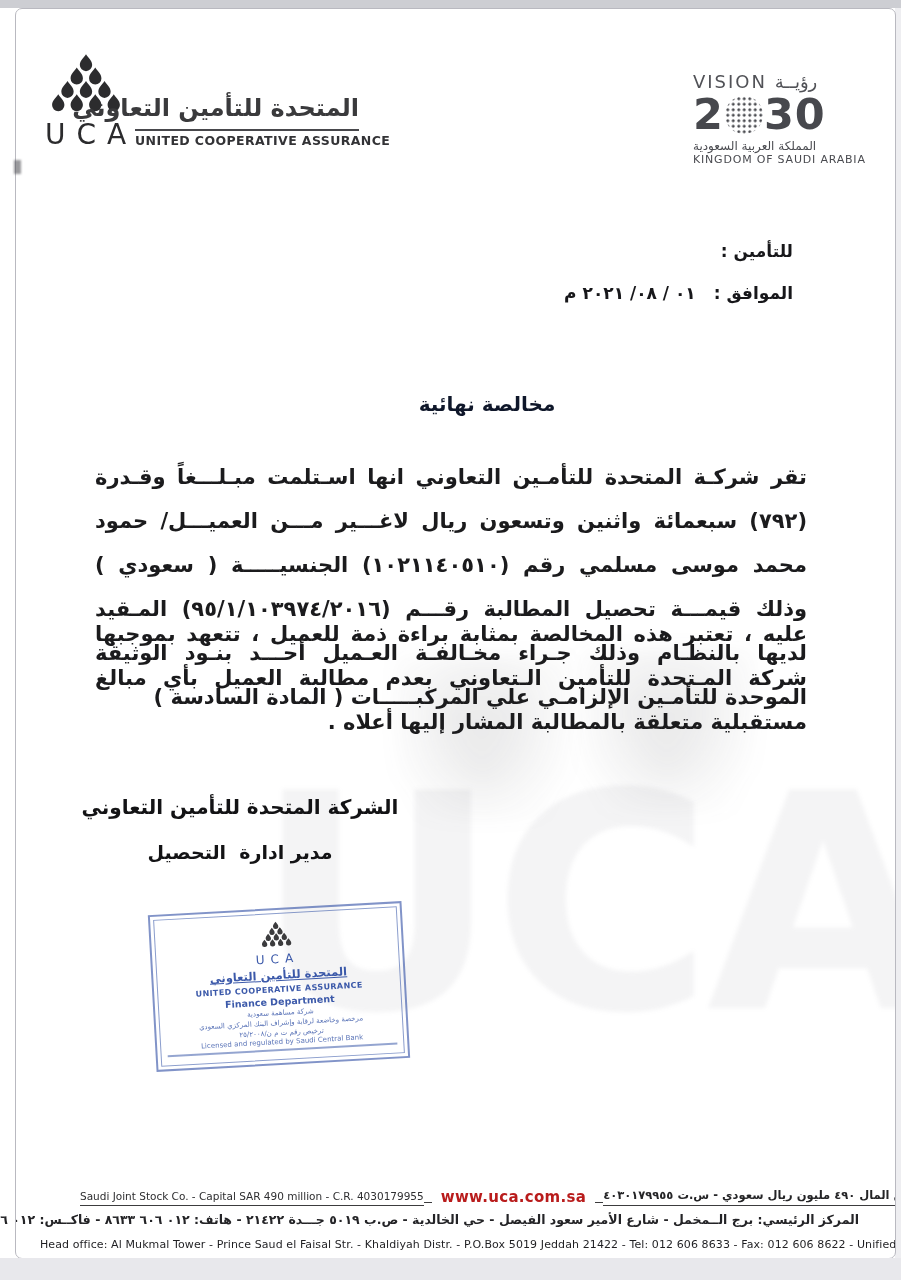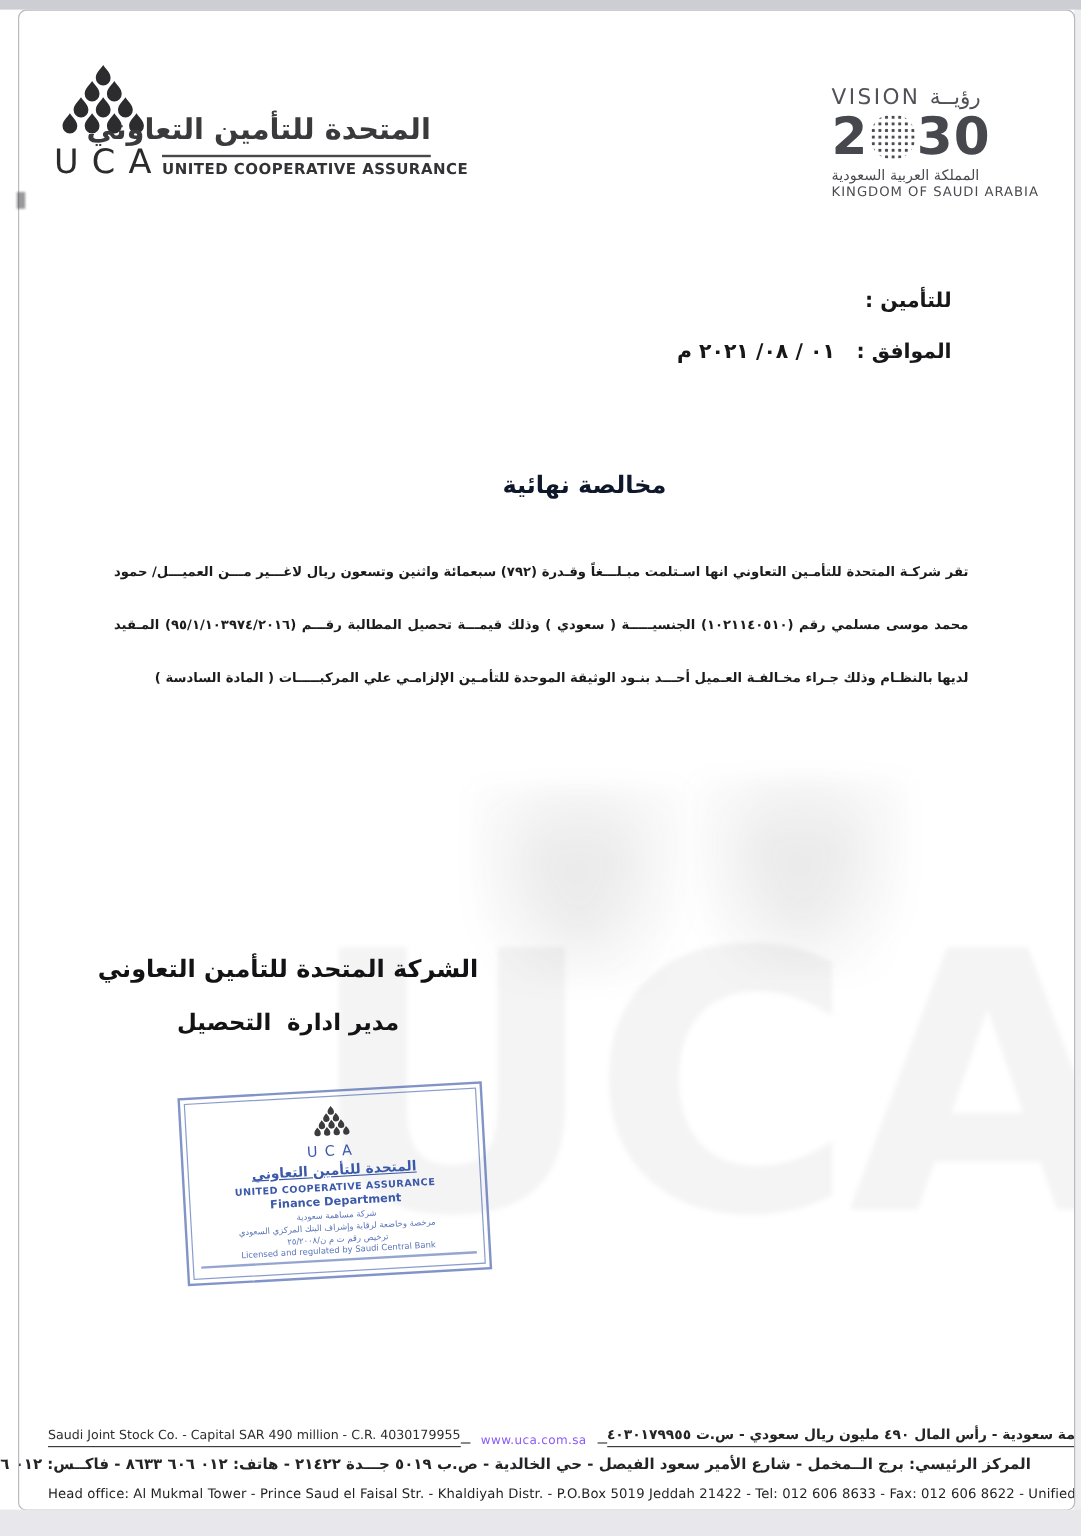--- a/index.html
+++ b/index.html
@@ -30,21 +30,21 @@
           background-image:radial-gradient(#4a4b50 1.3px,transparent 1.6px);background-size:5.5px 5.5px;}
   .v-ar{font-size:12px;font-weight:normal;direction:rtl;margin-top:2px;color:#4a4b50;white-space:nowrap;}
   .v-en{font-size:11px;letter-spacing:.8px;color:#4a4b50;white-space:nowrap;}
   
   .dates{position:absolute;right:108px;top:230px;direction:rtl;font-weight:bold;font-size:17px;color:#17171a;}
   .date-line{display:flex;gap:18px;line-height:42px;}
   
   .title{position:absolute;left:402px;top:392px;width:170px;text-align:center;direction:rtl;
          font-size:20px;font-weight:bold;color:#0f172a;}
   .para{position:absolute;left:95px;width:712px;direction:rtl;text-align:justify;font-weight:bold;
-        font-size:11px;line-height:44px;color:#1b1b1d;z-index:1;}
+        font-size:21px;line-height:44px;color:#1b1b1d;z-index:1;}
   .p1{top:455px;} .p2{top:612px;}
   
   .sig{position:absolute;left:75px;top:795px;width:330px;text-align:center;direction:rtl;z-index:1;}
   .sig-company{font-size:20px;font-weight:bold;color:#131315;text-align:center;}
   .sig-role{font-size:19px;font-weight:bold;color:#131315;margin-top:22px;white-space:pre;}
   
   .stamp{position:absolute;left:152px;top:908px;width:250px;transform:rotate(-3.2deg);z-index:2;
          border:2px solid rgba(44,76,163,.65);opacity:.92;}
   .stamp-in{margin:3px;border:1px solid rgba(44,76,163,.6);padding:7px 6px 8px;text-align:center;
             color:#2c4ca3;}
@@ -59,23 +59,23 @@
   .wm-text{position:absolute;left:255px;top:755px;font-size:300px;font-weight:bold;line-height:1;
            color:rgba(110,110,116,.075);letter-spacing:-6px;filter:blur(2px);z-index:0;}
   .wm-blob{position:absolute;width:175px;height:165px;z-index:0;filter:blur(9px);
     background:
       radial-gradient(circle at 32% 32%,rgba(80,80,85,.07),transparent 58%),
       radial-gradient(circle at 68% 30%,rgba(80,80,85,.07),transparent 58%),
       radial-gradient(circle at 50% 70%,rgba(80,80,85,.07),transparent 58%);}
   .blob1{left:395px;top:655px;} .blob2{left:580px;top:648px;}
   
   .f1{position:absolute;left:40px;right:42px;top:1188px;display:flex;align-items:flex-end;z-index:1;}
-  .f1-left{font-size:10.5px;color:#2e2e30;border-bottom:1.5px solid #3c3c3e;padding-bottom:3px;white-space:nowrap;}
+  .f1-left{font-size:10.5px;color:#2e2e30;border-bottom:1.5px solid #3c3c3e;padding-bottom:3px;white-space:nowrap;margin-left:40px;}
   .f1-fill{flex:1;border-bottom:1.5px solid #3c3c3e;margin-bottom:3px;min-width:8px;}
-  .f1-site{font-size:10px;font-weight:normal;color:#8b5cf6;padding:0 9px;letter-spacing:.3px;white-space:nowrap;}
+  .f1-site{font-size:15px;font-weight:bold;color:#b91c1c;padding:0 9px;letter-spacing:.3px;white-space:nowrap;}
   .f1-right{font-size:11.5px;font-weight:bold;color:#242426;direction:rtl;border-bottom:1.5px solid #3c3c3e;
             padding-bottom:3px;white-space:nowrap;}
   .f2{position:absolute;left:40px;right:42px;top:1212px;direction:rtl;text-align:right;font-size:12.5px;
       font-weight:bold;color:#242427;white-space:nowrap;z-index:1;}
   .f3{position:absolute;left:40px;right:42px;top:1238px;font-size:11px;color:#1f1f22;font-weight:500;
       letter-spacing:.1px;white-space:nowrap;z-index:1;}
 </style>
 </head>
 <body>
 
@@ -125,20 +125,21 @@
       <span>للتأمين :</span>
     </div>
     <div class="date-line">
       <span>الموافق :</span>
       <span>٠١ / ٠٨/ ٢٠٢١ م</span>
     </div>
   </div>
 
   <div class="title">مخالصة نهائية</div>
   <div class="para p1">تقر شركـة المتحدة للتأمـين التعاوني انها اسـتلمت مبـلـــغاً وقـدرة (٧٩٢) سبعمائة واثنين وتسعون ريال لاغـــير مـــن العميـــل/ حمود محمد موسى مسلمي رقم (١٠٢١١٤٠٥١٠) الجنسيـــــة ( سعودي ) وذلك قيمـــة تحصيل المطالبة رقـــم (٩٥/١/١٠٣٩٧٤/٢٠١٦) المـقيد لديها بالنظـام وذلك جـراء مخـالفـة العـميل أحـــد بنـود الوثيقة الموحدة للتأمـين الإلزامـي علي المركبـــــات ( المادة السادسة )</div>
+  <div class="para p2">عليه ، تعتبر هذه المخالصة بمثابة براءة ذمة للعميل ، تتعهد بموجبها شركة المـتحدة للتأمين الـتعاوني بعدم مطالبة العميل بأي مبالغ مستقبلية متعلقة بالمطالبة المشار إليها أعلاه .</div>
 
   <div class="sig">
     <div class="sig-company">الشركة المتحدة للتأمين التعاوني</div>
     <div class="sig-role">مدير ادارة  التحصيل</div>
   </div>
 
   <div class="stamp">
     <div class="stamp-in">
       <svg viewBox="-2 -1 72 58" width="32" height="26">
         <g fill="#2c4ca3">

